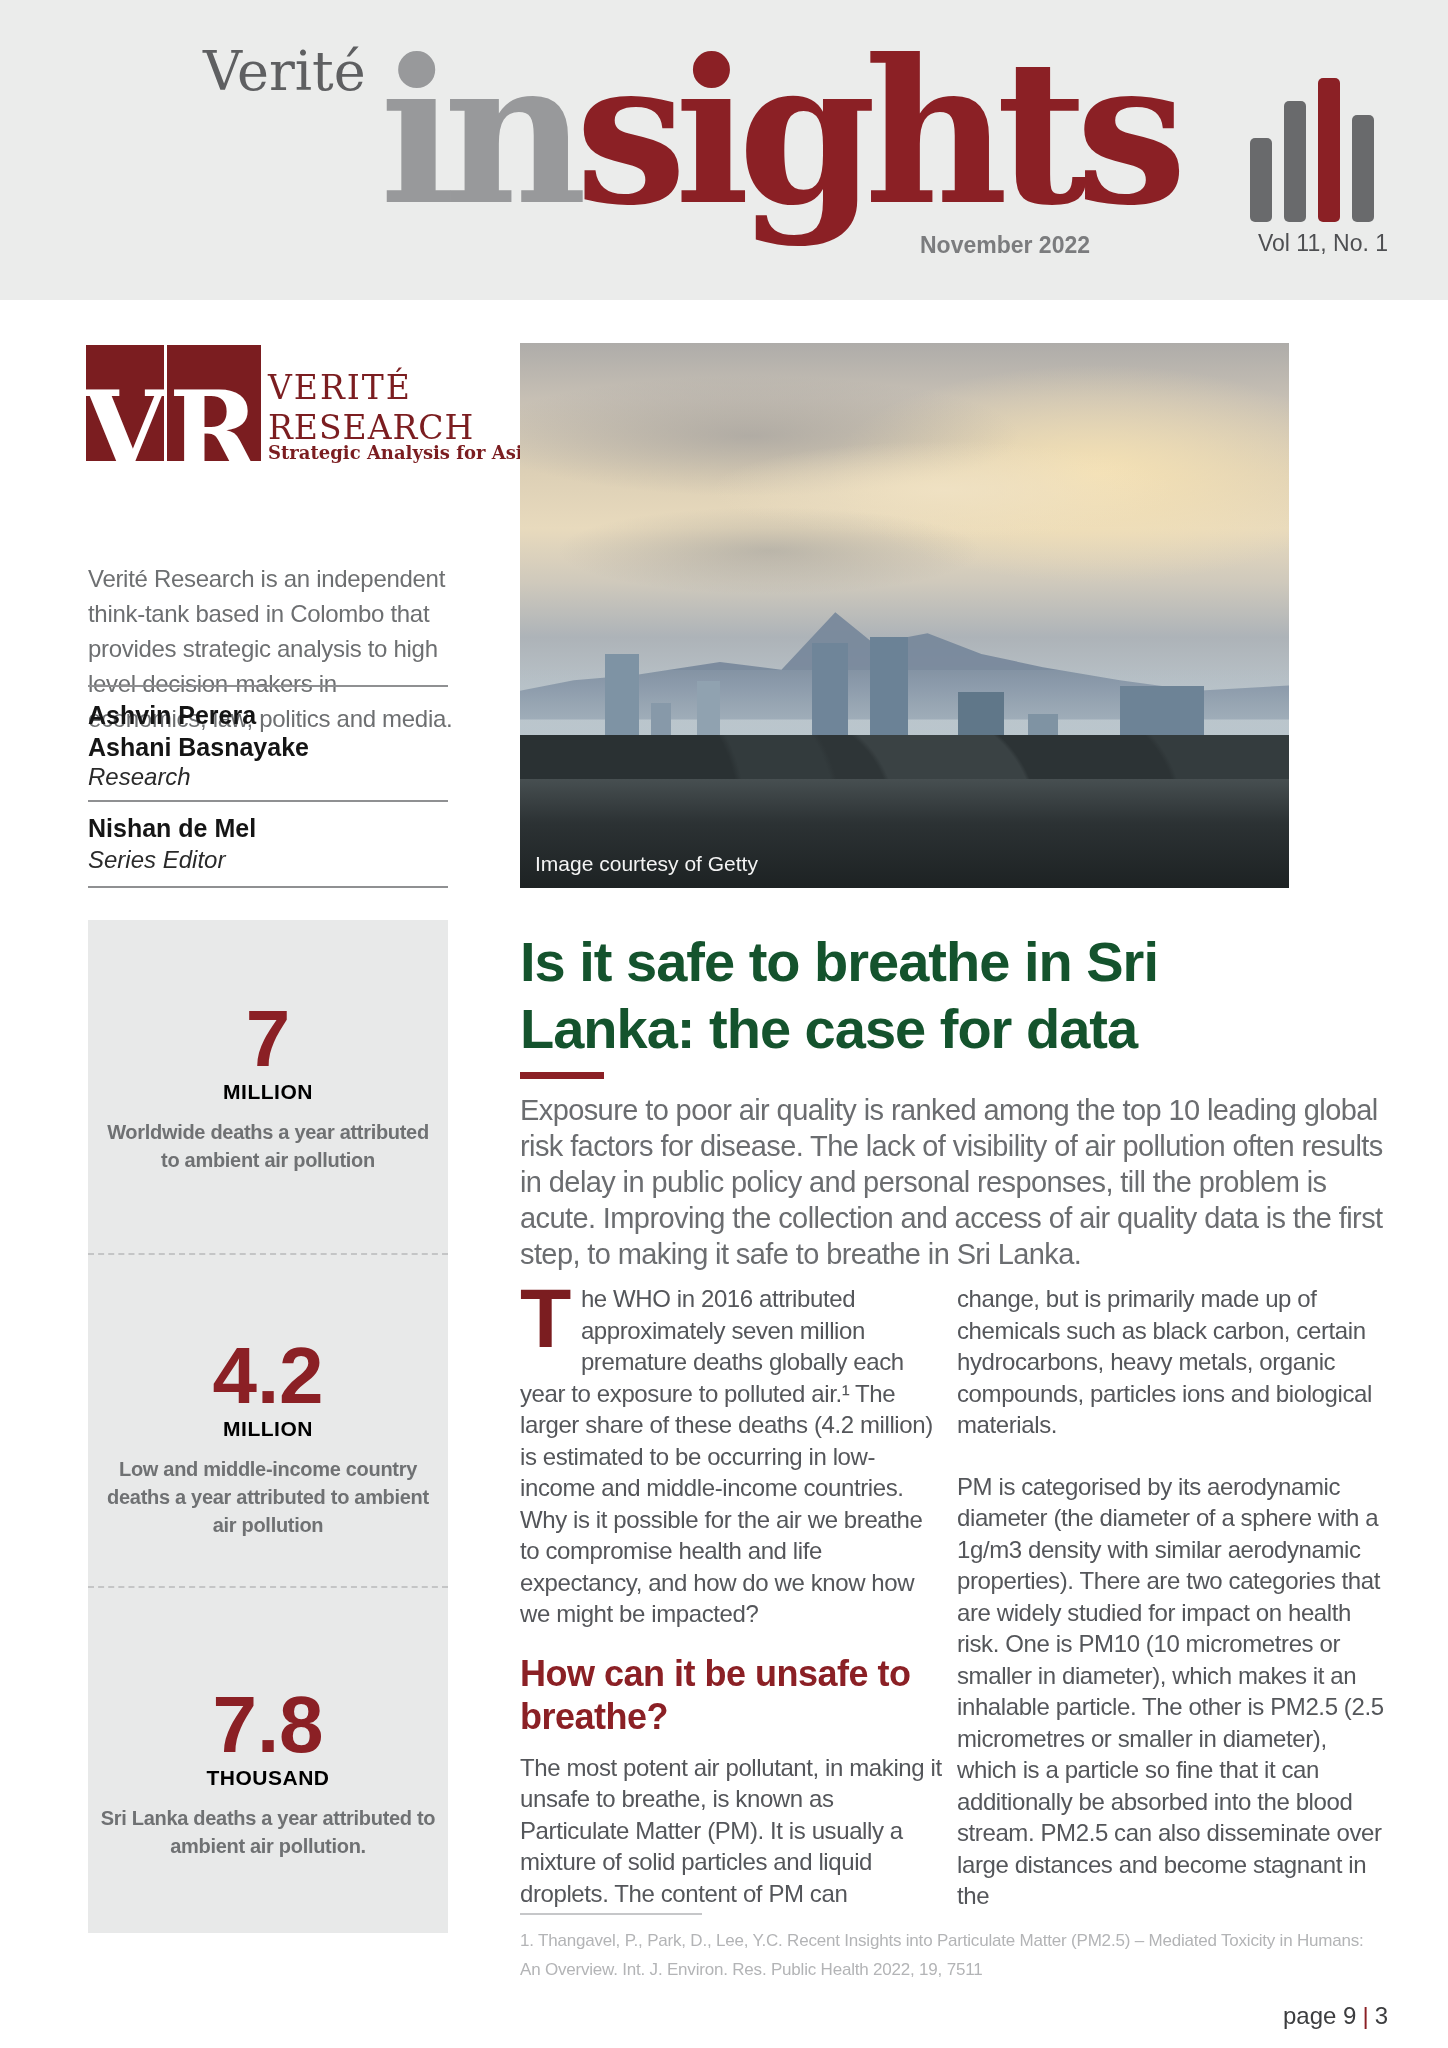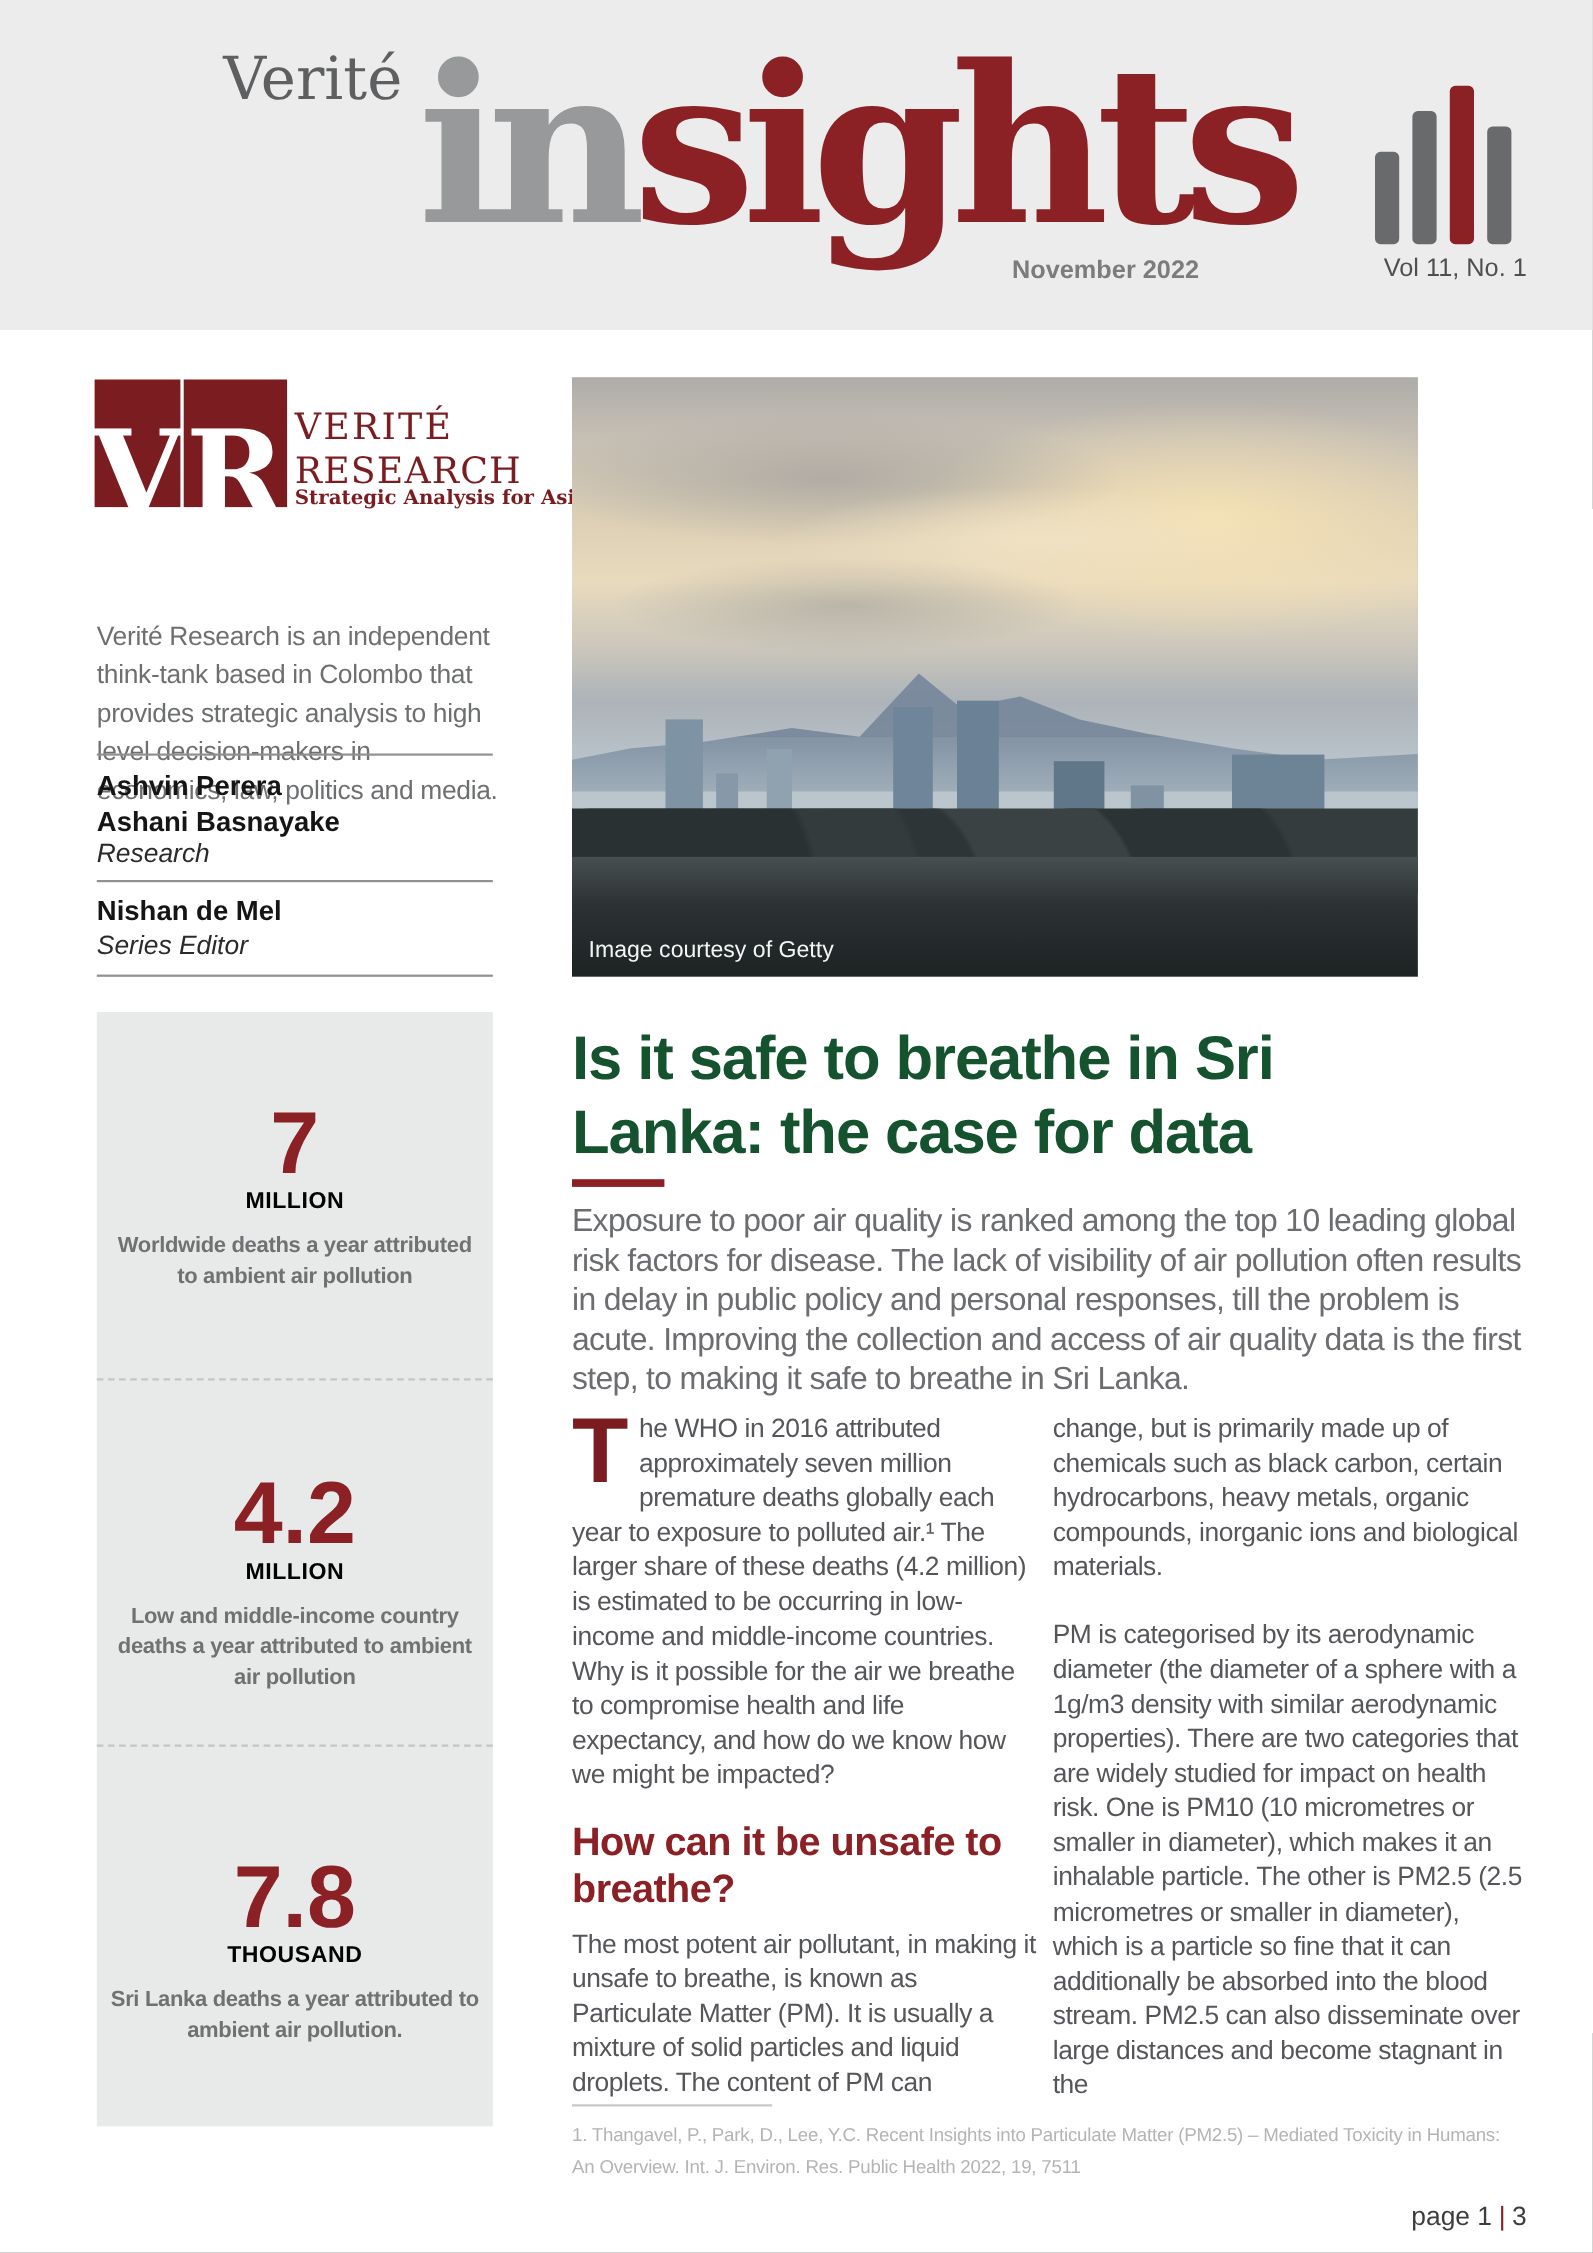--- a/index.html
+++ b/index.html
@@ -197,24 +197,24 @@
   <div class="abs title-rule"></div>
   <div class="abs lead">Exposure to poor air quality is ranked among the top 10 leading global risk factors for disease. The lack of visibility of air pollution often results in delay in public policy and personal responses, till the problem is acute. Improving the collection and access of air quality data is the first step, to making it safe to breathe in Sri Lanka.</div>
 
   <div class="abs col col1">
     <p><span class="dropcap">T</span><span>he WHO in 2016 attributed approximately seven million premature deaths globally each year to exposure to polluted air.¹ The larger share of these deaths (4.2 million) is estimated to be occurring in low-income and middle-income countries. Why is it possible for the air we breathe to compromise health and life expectancy, and how do we know how we might be impacted?</span></p>
     <div class="subhead">How can it be unsafe to breathe?</div>
     <p>The most potent air pollutant, in making it unsafe to breathe, is known as Particulate Matter (PM). It is usually a mixture of solid particles and liquid droplets. The content of PM can</p>
   </div>
 
   <div class="abs col col2">
-    <p>change, but is primarily made up of chemicals such as black carbon, certain hydrocarbons, heavy metals, organic compounds, inorganic ions and biological materials.</p>
+    <p>change, but is primarily made up of chemicals such as black carbon, certain hydrocarbons, heavy metals, organic compounds, particles ions and biological materials.</p>
     <p>PM is categorised by its aerodynamic diameter (the diameter of a sphere with a 1g/m3 density with similar aerodynamic properties). There are two categories that are widely studied for impact on health risk. One is PM10 (10 micrometres or smaller in diameter), which makes it an inhalable particle. The other is PM2.5 (2.5 micrometres or smaller in diameter), which is a particle so fine that it can additionally be absorbed into the blood stream. PM2.5 can also disseminate over large distances and become stagnant in the</p>
   </div>
 
   <div class="abs foot-sep"></div>
   <div class="abs footnote">
     <div>1. Thangavel, P., Park, D., Lee, Y.C. Recent Insights into Particulate Matter (PM2.5) – Mediated Toxicity in Humans:</div>
     <div>An Overview. Int. J. Environ. Res. Public Health 2022, 19, 7511</div>
   </div>
-  <div class="abs pagenum"><span>page 1</span><span class="pipe">|</span><span>3</span></div>
+  <div class="abs pagenum"><span>page 9</span><span class="pipe">|</span><span>3</span></div>
 
 </div>
 
 </body></html>

